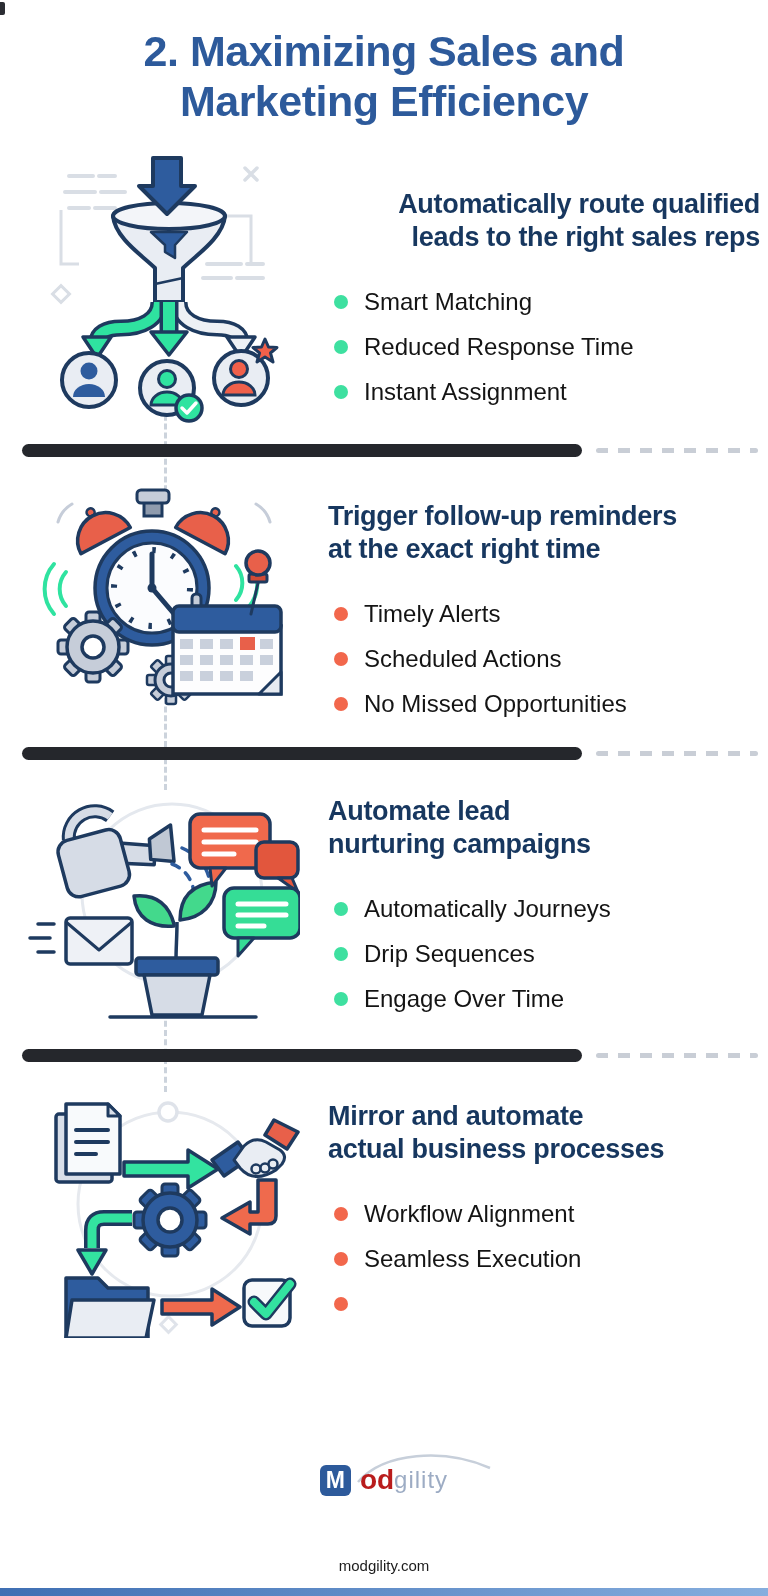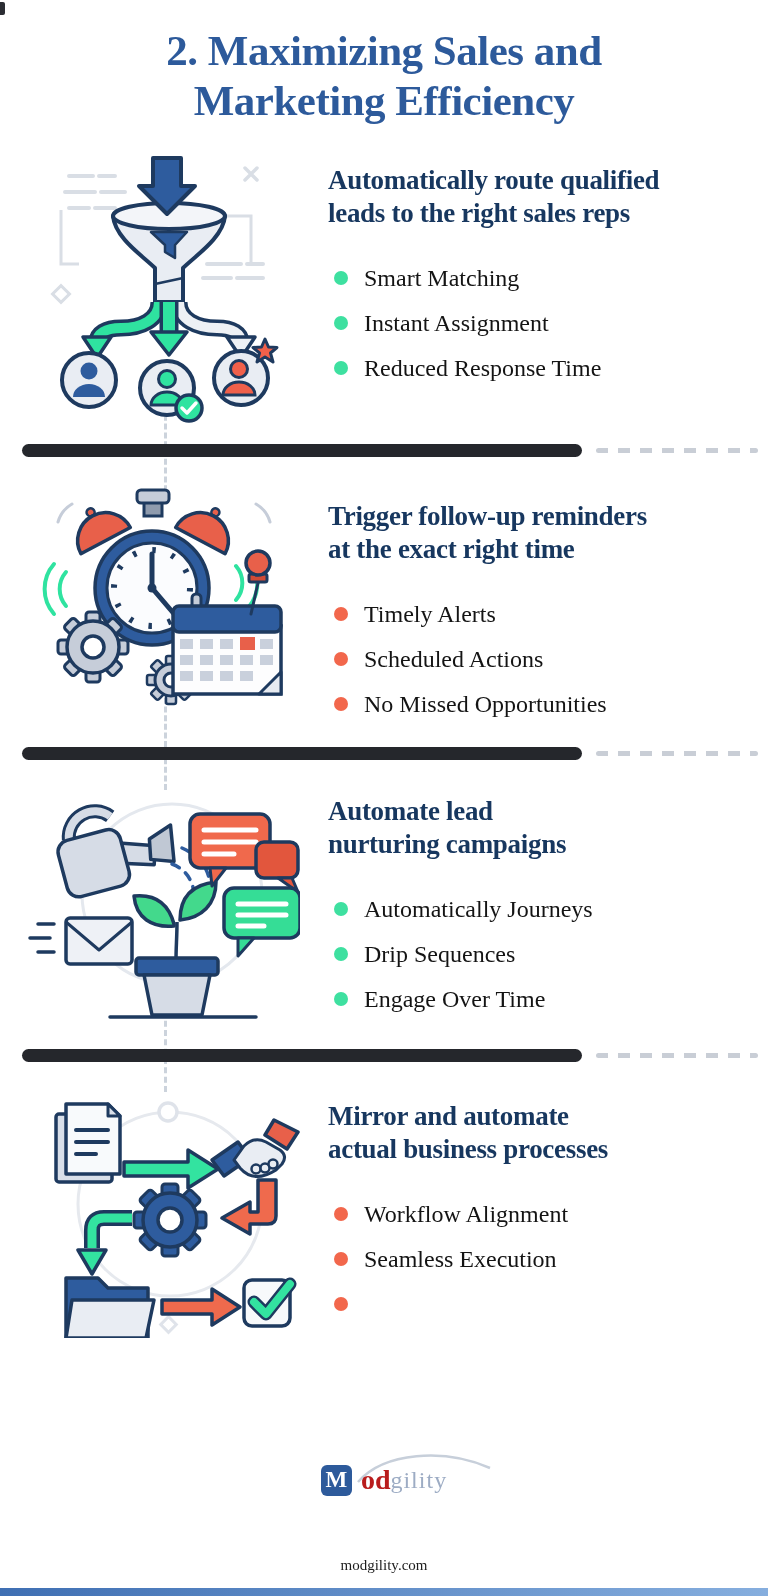--- a/index.html
+++ b/index.html
@@ -1,17 +1,17 @@
 <!DOCTYPE html>
 <html><head>
 <meta charset="utf-8">
 <style>
   html,body{margin:0;padding:0;background:#eceff3;}
   .canvas{position:relative;width:768px;height:1596px;background:#ffffff;margin:0 auto;
-          font-family:Liberation Serif, serif;overflow:hidden;}
+          font-family:Liberation Sans, sans-serif;overflow:hidden;}
   .corner-mark{position:absolute;left:0;top:2px;width:5px;height:13px;background:#2b2d33;border-radius:0 2px 2px 0;}
   .page-title{position:absolute;top:26px;left:0;width:768px;text-align:center;
               font-size:43px;font-weight:700;line-height:1.17;color:#2d5a9b;
               white-space:pre-line;letter-spacing:-0.5px;}
   .illus{position:absolute;}
   .sec-content{position:absolute;left:328px;width:432px;}
   .sec-heading{font-size:27px;font-weight:700;color:#17375f;line-height:1.22;
                white-space:pre-line;letter-spacing:-0.3px;margin:0;}
   .bullets{list-style:none;margin:26px 0 0 0;padding:0;}
   .bullets li{display:flex;align-items:center;height:45px;font-size:24px;color:#141414;padding-left:6px;}
@@ -92,35 +92,35 @@
       <path d="M157 256l5 5 9-10" fill="none" stroke="#ffffff" stroke-width="3.5" stroke-linecap="round" stroke-linejoin="round"></path>
     </g>
     <g>
       <circle cx="216" cy="226" r="27" fill="#e9edf3" stroke="#1e3a5f" stroke-width="4"></circle>
       <circle cx="214" cy="217" r="8.5" fill="#f0604a" stroke="#1e3a5f" stroke-width="3"></circle>
       <path d="M198 243a16 13 0 0 1 32 0Z" fill="#f0604a" stroke="#1e3a5f" stroke-width="3"></path>
       <polygon points="240,187 243.5,195 252,195.5 245.5,201 248,210 240,205 232,210 234.5,201 228,195.5 236.5,195" fill="#f0604a" stroke="#1e3a5f" stroke-width="3" stroke-linejoin="round"></polygon>
     </g>
   </svg>
 
-  <div class="sec-content" style="top:164px;">
+  <div class="sec-content" style="top:188px;text-align:right;">
     <h2 class="sec-heading">Automatically route qualified
 leads to the right sales reps</h2>
     <ul class="bullets">
       <li>
           <span class="dot dot-green"></span>
           <span>Smart Matching</span>
         </li>
       <li>
           <span class="dot dot-green"></span>
+          <span>Reduced Response Time</span>
+        </li>
+      <li>
+          <span class="dot dot-green"></span>
           <span>Instant Assignment</span>
-        </li>
-      <li>
-          <span class="dot dot-green"></span>
-          <span>Reduced Response Time</span>
         </li>
     </ul>
   </div>
 
   <div class="divider" style="top:444px;">
     <div class="bar"></div>
       <div class="tail"></div>
   </div>
 
   <svg class="illus" style="left:30px;top:482px;" width="270" height="240" viewBox="0 0 270 240">

